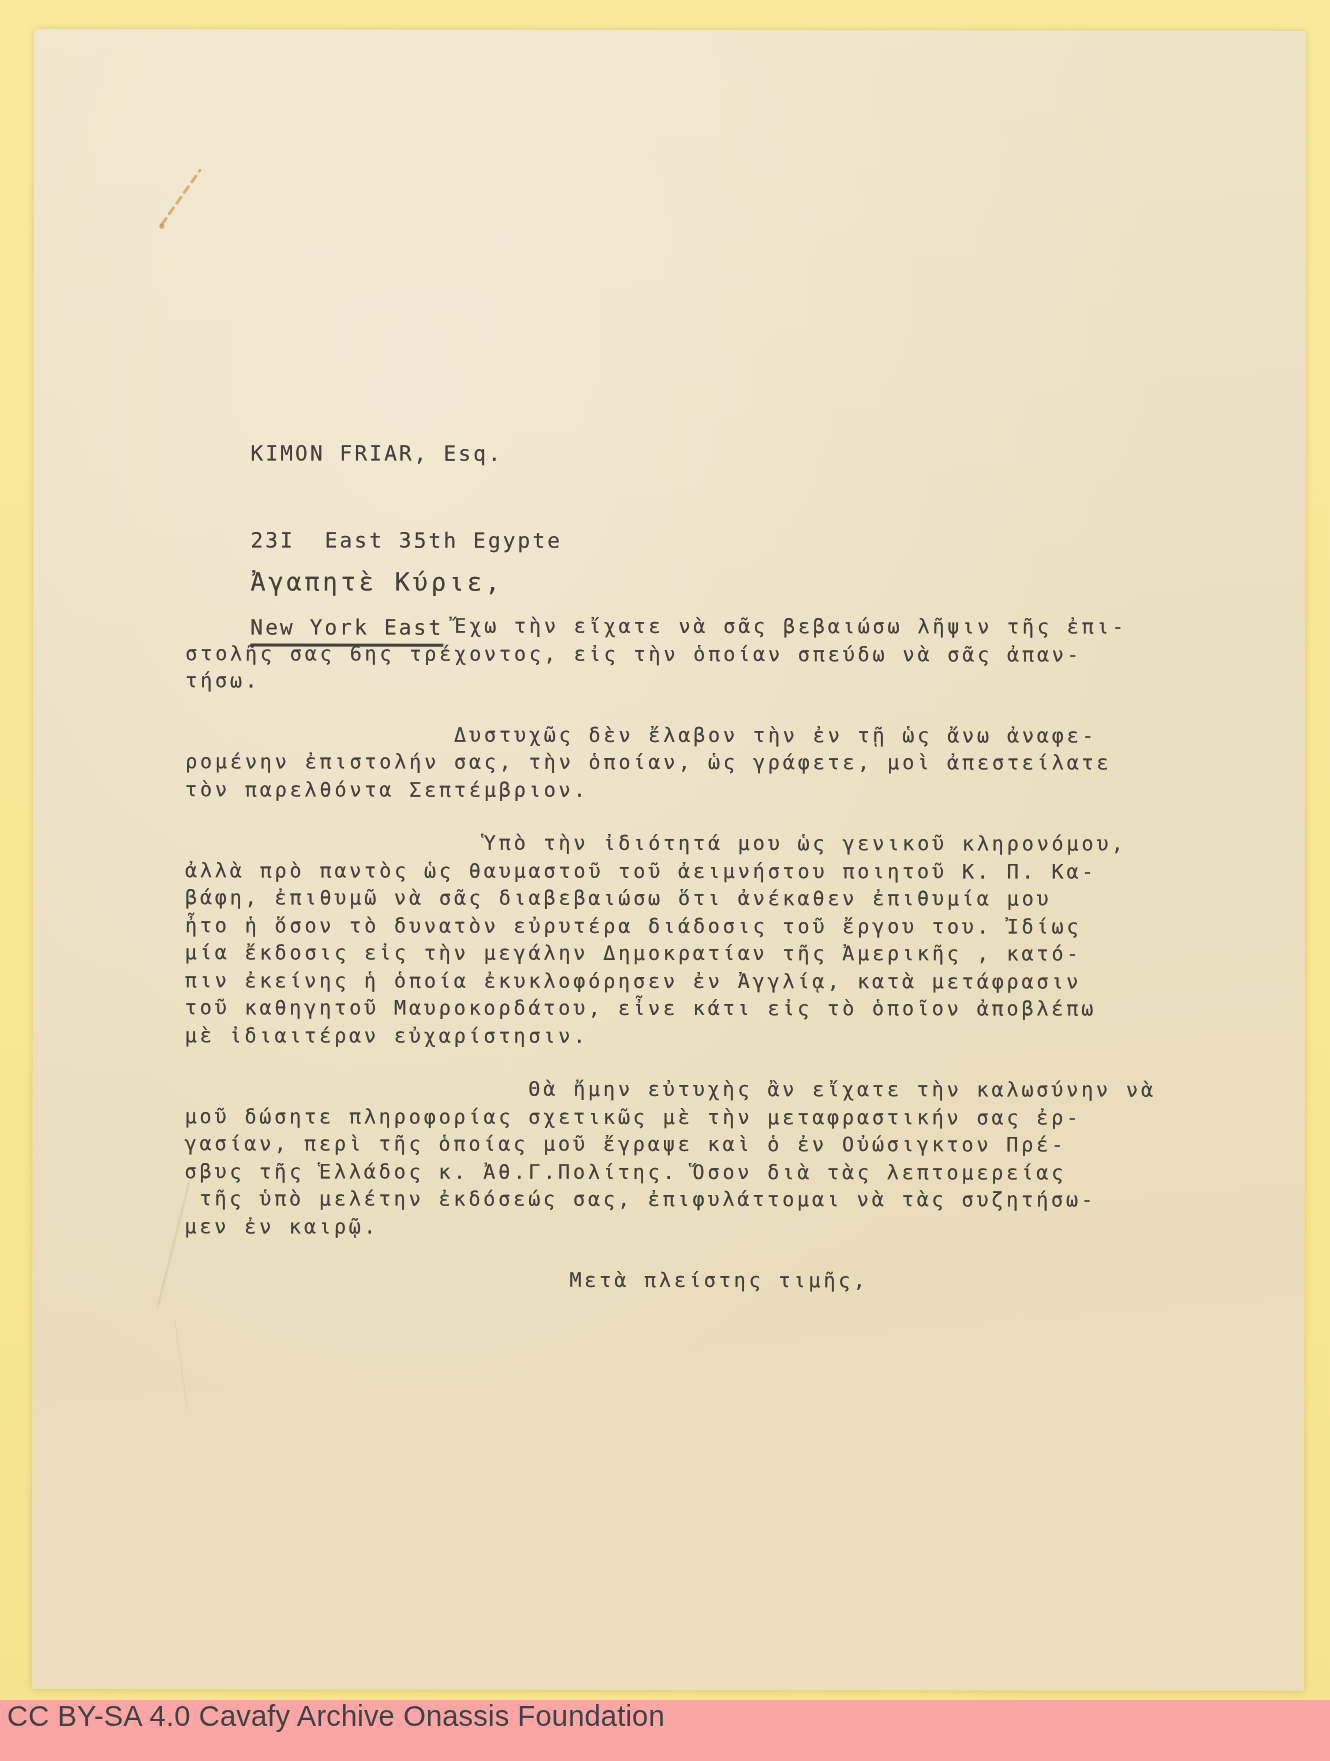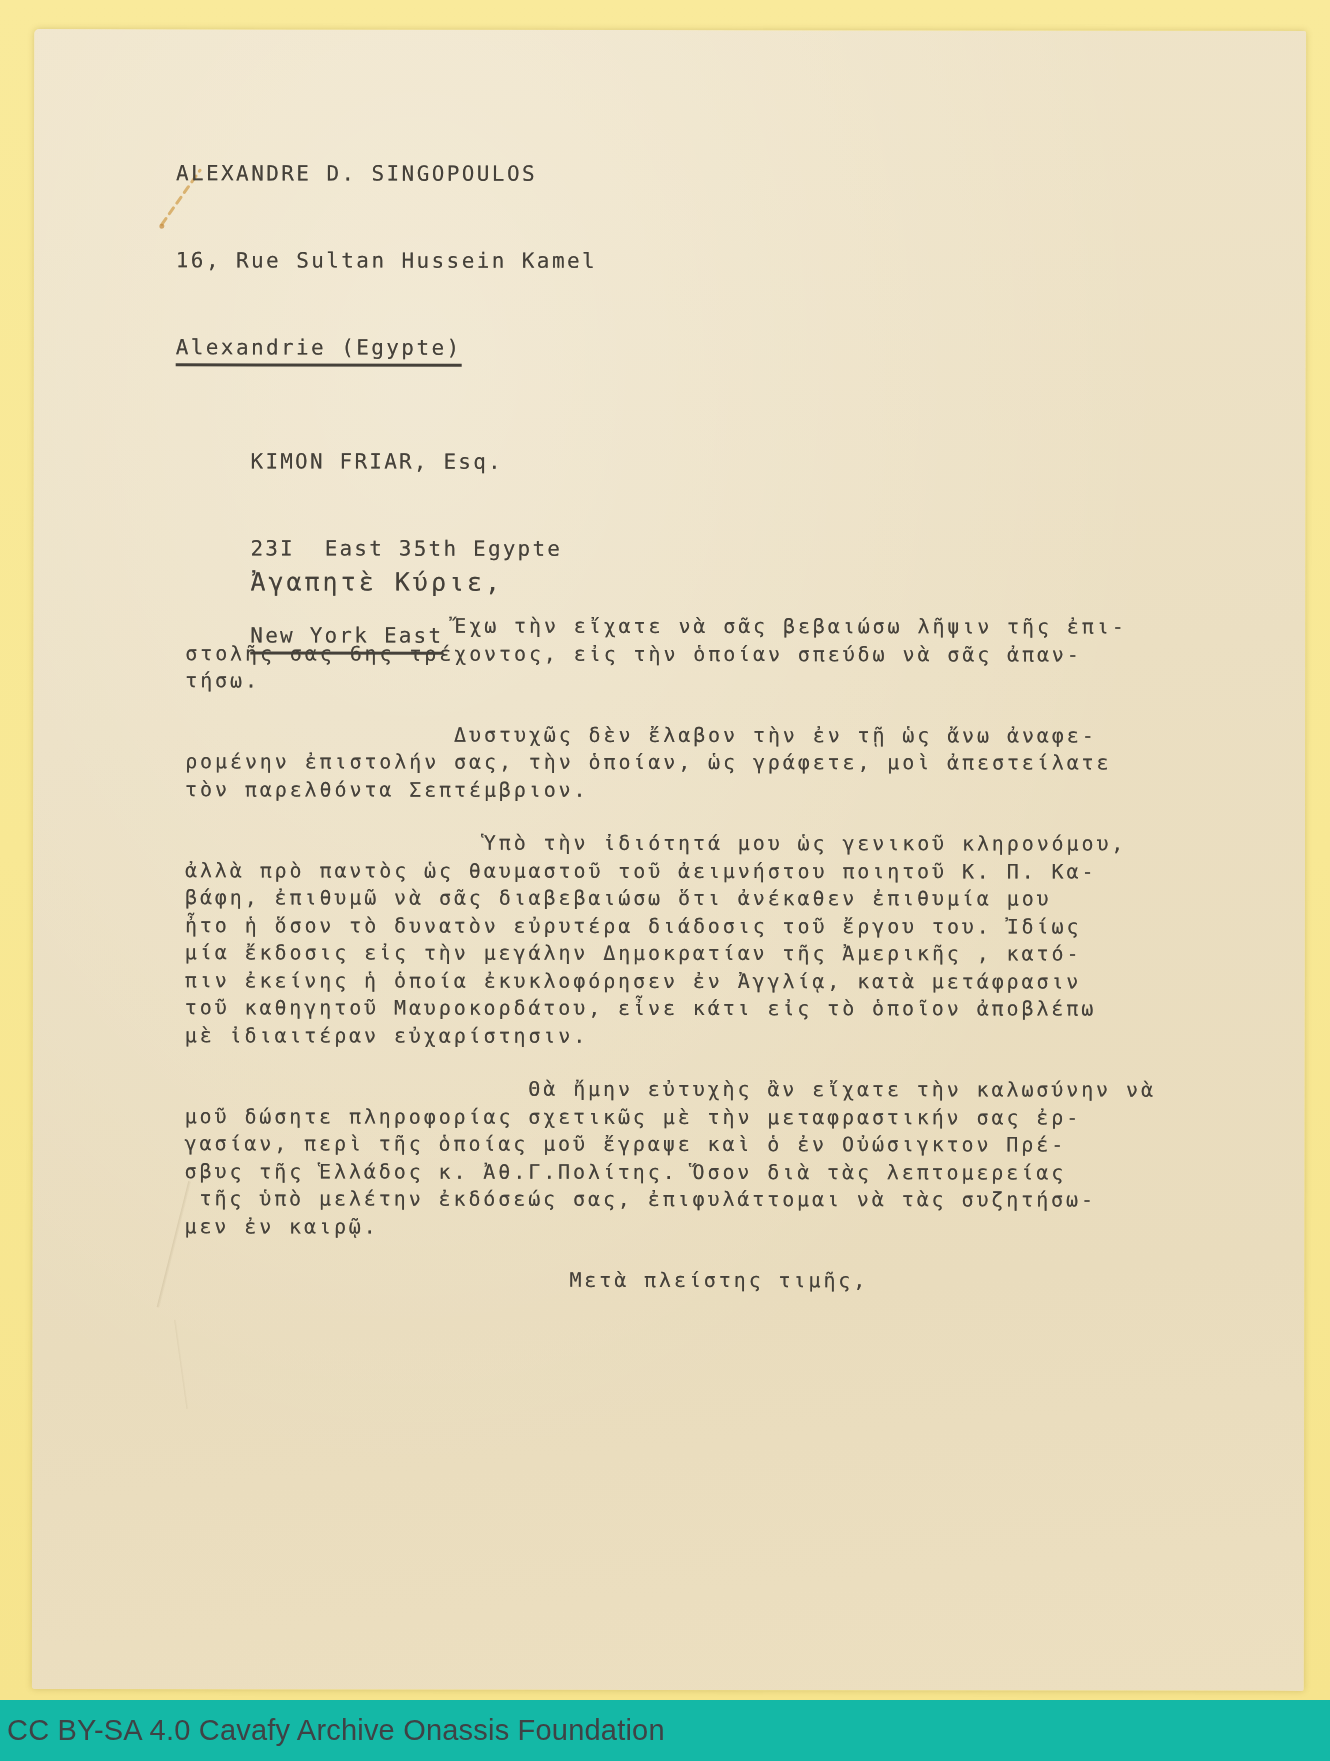--- a/index.html
+++ b/index.html
@@ -26,21 +26,21 @@
   }
   .typed{
     color:#45413a;
     text-shadow:0 0 0.5px rgba(69,65,58,0.55);
   }
   .letterhead{
     position:absolute;left:142px;top:72px;
     font-size:21px;line-height:29px;letter-spacing:2.4px;white-space:pre;
   }
   .recipient{
-    position:absolute;left:217px;top:360px;
+    position:absolute;left:217px;top:352px;
     font-size:21px;line-height:29px;letter-spacing:2.2px;white-space:pre;
   }
   .u-line{
     display:inline-block;border-bottom:3px solid #45413a;padding-bottom:1px;
   }
   .salutation{
     position:absolute;left:217px;top:538px;
     font-size:25px;letter-spacing:3px;white-space:pre;
   }
   .body-block{
@@ -57,21 +57,21 @@
   }
   .pencil-mark svg{display:block;}
   .crease{
     position:absolute;background:linear-gradient(90deg,rgba(140,120,80,0.18),rgba(140,120,80,0.02));
     pointer-events:none;
   }
   .crease.c1{left:140px;top:1150px;width:3px;height:130px;transform:rotate(14deg);}
   .crease.c2{left:148px;top:1290px;width:2px;height:90px;transform:rotate(-8deg);opacity:.6;}
   .attribution-bar{
     position:absolute;left:0;top:1700px;width:1330px;height:61px;
-    background:#14b8a6;display:flex;align-items:center;
+    background:#fca5a5;display:flex;align-items:flex-start;
   }
   .attribution-text{
     font-family:"Liberation Sans","DejaVu Sans",sans-serif;
     font-size:29px;color:#3f4245;margin-left:7px;letter-spacing:0.2px;
   }
 </style>
 </head>
 <body>
 
 <div class="canvas">
@@ -80,25 +80,20 @@
 
     <div class="paper">
 
       <div class="pencil-mark">
         <svg width="52" height="68" viewBox="0 0 52 68">
           <line x1="6" y1="62" x2="44" y2="8" stroke="#d2a150" stroke-width="3" stroke-dasharray="7 6" stroke-linecap="round" opacity="0.75"></line>
           <circle cx="6" cy="64" r="2.5" fill="#c58a3a" opacity="0.7"></circle>
         </svg>
       </div>
 
-      <div class="letterhead typed">
-        <div>ALEXANDRE D. SINGOPOULOS</div>
-        <div>16, Rue Sultan Hussein Kamel</div>
-        <div><span class="u-line">Alexandrie (Egypte)</span></div>
-      </div>
 
       <div class="recipient typed">
         <div>KIMON FRIAR, Esq.</div>
         <div>23I  East 35th Egypte</div>
         <div><span class="u-line">New York East</span></div>
       </div>
 
       <div class="salutation typed">Ἀγαπητὲ Κύριε,</div>
 
       <div class="body-block typed">

